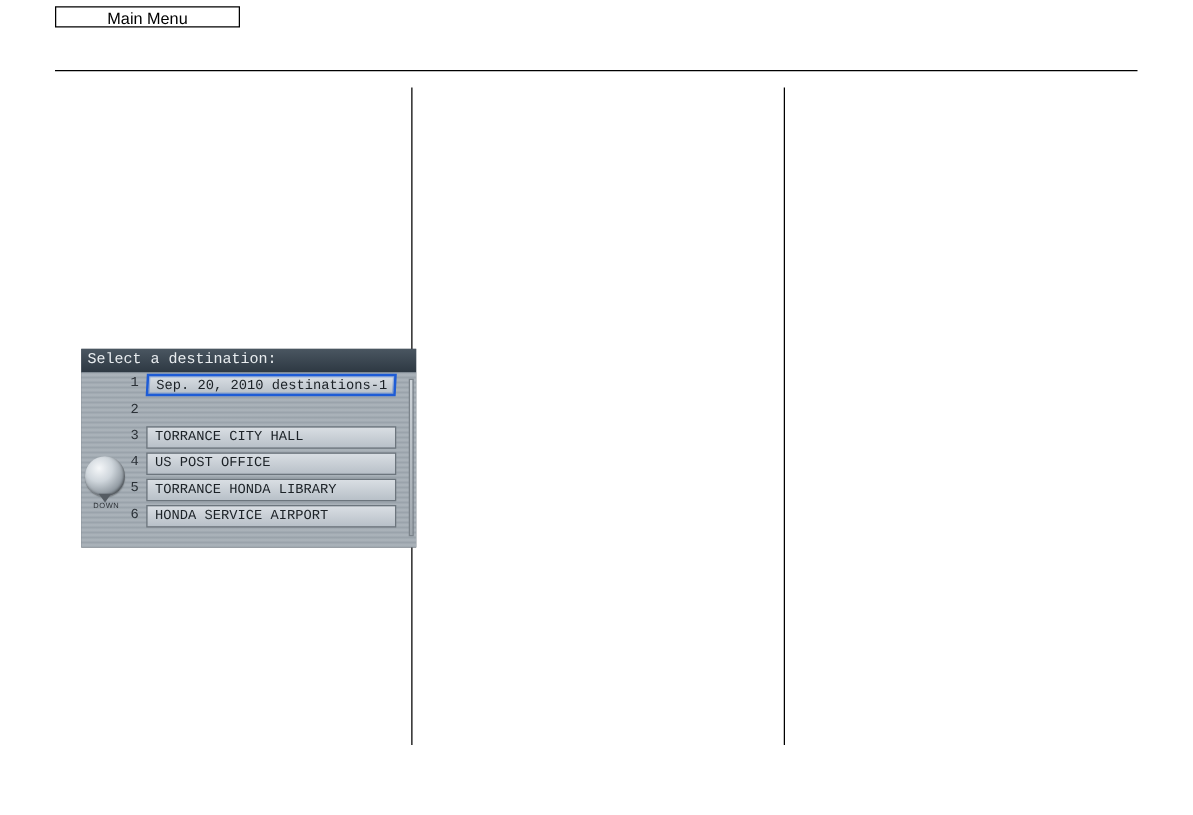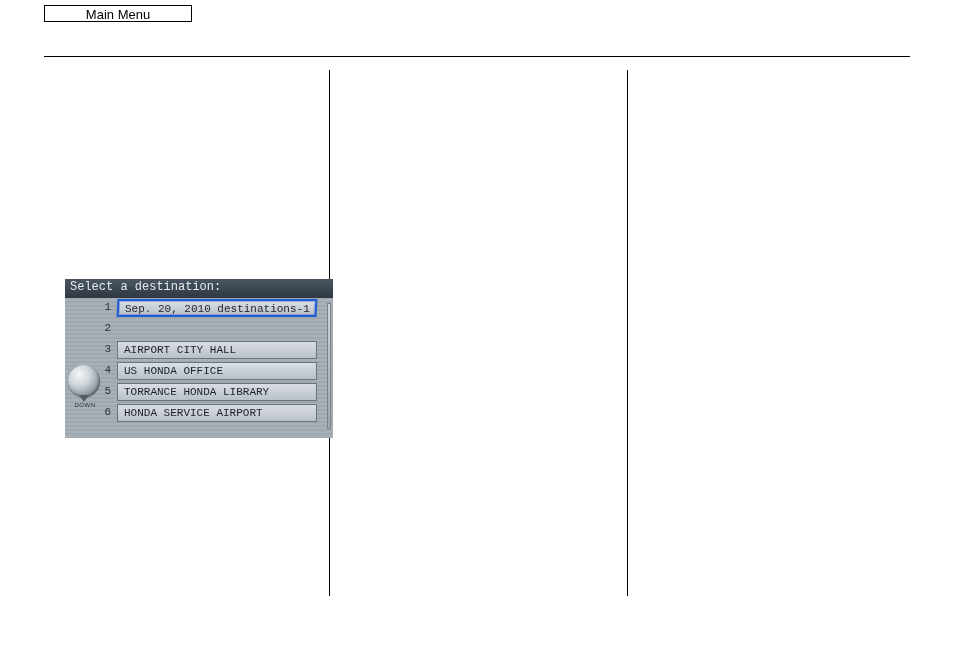--- a/index.html
+++ b/index.html
@@ -232,27 +232,27 @@
         <div class="row-cell selected">
           <span>Sep. 20, 2010 destinations-1</span>
         </div>
       </div>
       <div class="row">
         <div class="row-idx">2</div>
       </div>
       <div class="row">
         <div class="row-idx">3</div>
         <div class="row-cell">
-          <span>AIRPORT CITY HALL</span>
+          <span>TORRANCE CITY HALL</span>
         </div>
       </div>
       <div class="row">
         <div class="row-idx">4</div>
         <div class="row-cell">
-          <span>US HONDA OFFICE</span>
+          <span>US POST OFFICE</span>
         </div>
       </div>
       <div class="row">
         <div class="row-idx">5</div>
         <div class="row-cell">
           <span>TORRANCE HONDA LIBRARY</span>
         </div>
       </div>
       <div class="row">
         <div class="row-idx">6</div>

